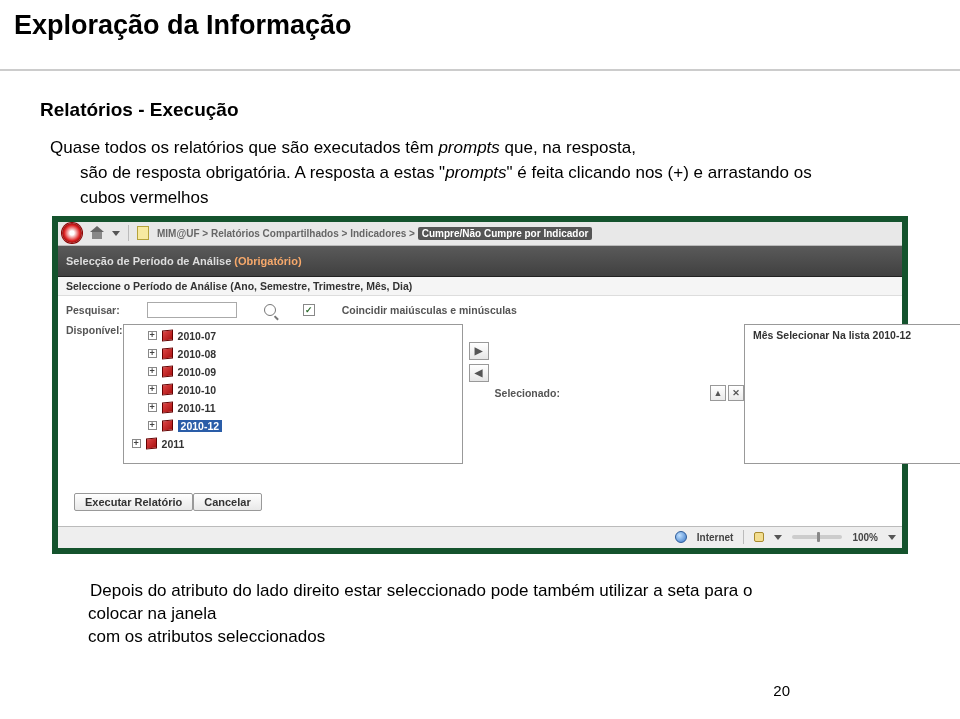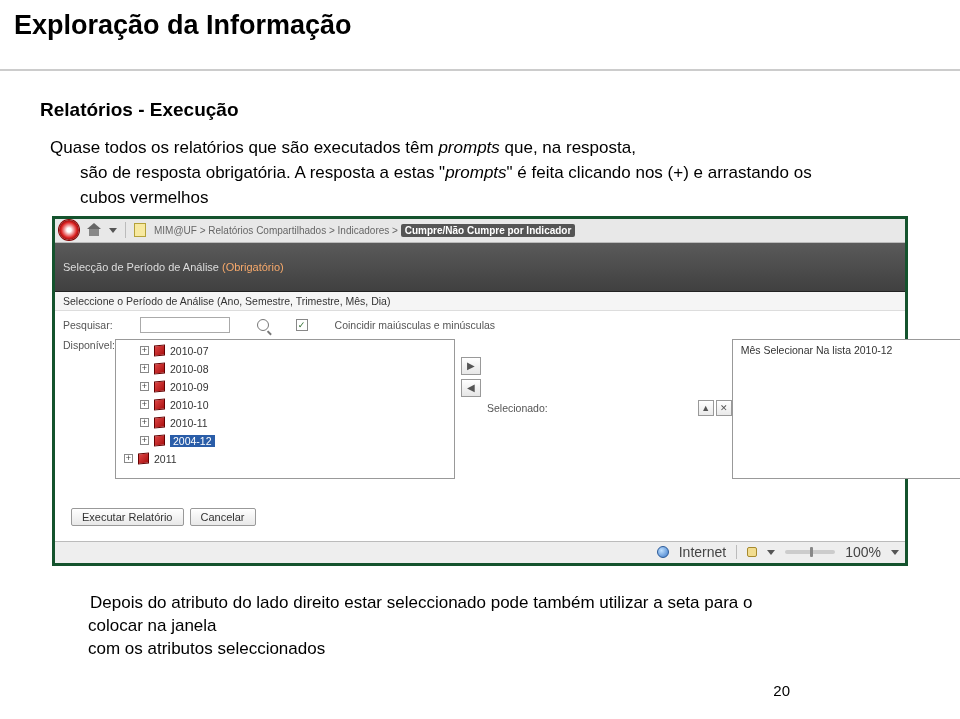--- a/index.html
+++ b/index.html
@@ -30,23 +30,24 @@
     line-height: 1.35;
     margin-bottom: 2px;
     margin-left: 10px;
   }
   .indent { margin-left: 40px; }
   .ital { font-style: italic; }
 
   
   .app-shot {
     margin: 6px 12px 0 12px;
-    border: 3px solid #14532d;
+    border: 6px solid #14532d;
     font-size: 11px;
     color: #333;
+    font-weight: bold;
   }
   .app-header {
     background: #e8e8e8;
     display: flex;
     align-items: center;
     height: 24px;
     border-bottom: 1px solid #bbb;
     padding: 0 4px;
     gap: 8px;
   }
@@ -86,21 +87,21 @@
     background: #f7e9a0;
     border: 1px solid #b5a23a;
     display: inline-block;
   }
   .breadcrumb { color: #666; font-size: 10px; }
   .breadcrumb b { color: #fff; background:#555; padding:1px 4px; border-radius:2px; }
 
   .prompt-header {
     background: linear-gradient(#5a5a5a, #404040);
     color: #ddd;
-    padding: 18px 8px;
+    padding: 9px 8px;
     font-size: 11px;
     border-bottom: 1px solid #222;
   }
   .prompt-header .req { color: #f7a96b; }
   .prompt-sub {
     background: #f5f5f5;
     padding: 3px 8px;
     font-size: 10.5px;
     border-bottom: 1px solid #ddd;
   }
@@ -209,41 +210,41 @@
     cursor:pointer;
   }
   .sel-item {
     padding: 2px 4px;
     color:#333;
   }
 
   .btn-row {
     margin-top: 24px;
     padding: 5px 8px;
-    display:flex; gap:6px;
+    display:flex; 
   }
   .gbtn {
     border:1px solid #999;
     background:linear-gradient(#fff,#e8e8e8);
     padding: 2px 10px;
     font-size: 11px;
     cursor:pointer;
     border-radius:2px;
   }
 
   .status-bar {
     border-top:1px solid #bbb;
     background:#eee;
     height: 22px;
     display:flex;
     align-items:center;
     justify-content:flex-end;
     padding: 0 6px;
     gap:10px;
-    font-size:14px;
+    font-size:10px;
     color:#444;
   }
   .globe-icon {
     width:12px; height:12px; border-radius:50%;
     background: radial-gradient(circle at 35% 35%, #bfe0ff, #3a78c8);
     border:1px solid #2a5a99;
     display:inline-block;
   }
   .stat-sep { width:1px; height:14px; background:#bbb; }
   .sec-lock {
@@ -348,21 +349,21 @@
                 <span class="lbl">2010-10</span>
               </div>
             <div class="tree-item">
                 <span class="expander">+</span>
                 <span class="cube-icon"></span>
                 <span class="lbl">2010-11</span>
               </div>
             <div class="tree-item selected">
                 <span class="expander">+</span>
                 <span class="cube-icon"></span>
-                <span class="lbl">2004-12</span>
+                <span class="lbl">2010-12</span>
               </div>
             <div class="tree-item year">
                 <span class="expander">+</span>
                 <span class="cube-icon"></span>
                 <span class="lbl">2011</span>
               </div>
           </div>
         </div>
 
         <div class="mid-btns">

